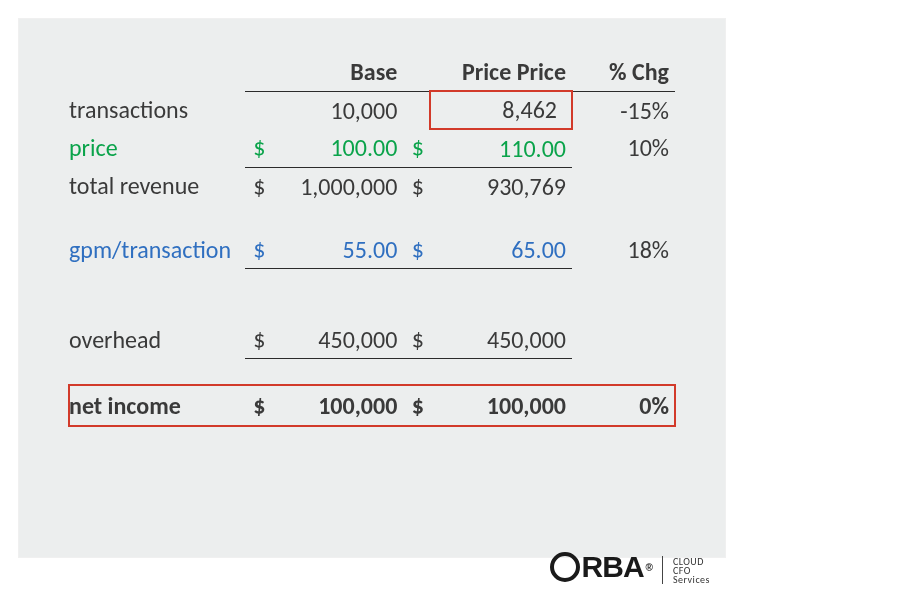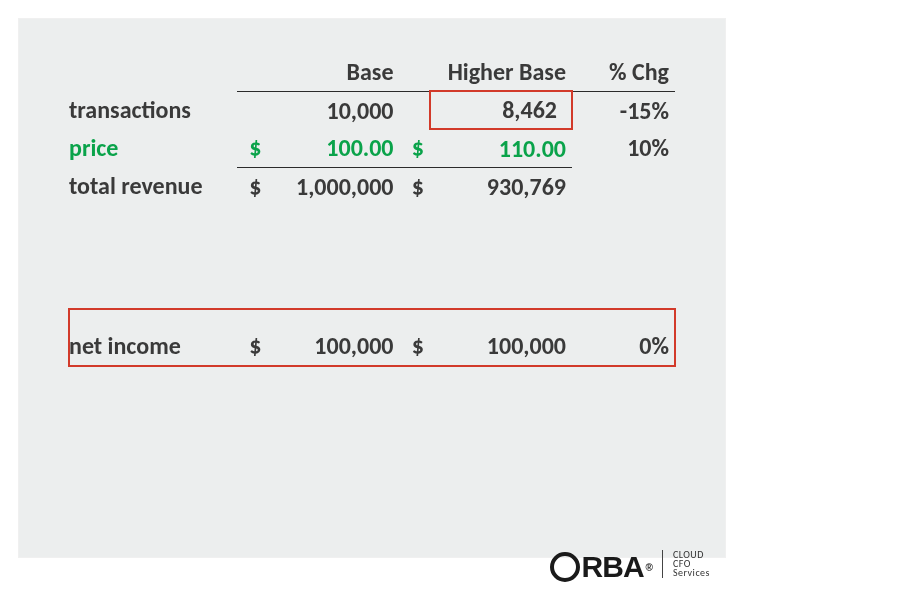--- a/index.html
+++ b/index.html
@@ -28,21 +28,21 @@
   }
   table.finance {
     border-collapse: collapse;
     width: 100%;
     font-size: 24px;
     color: #3a3a3a;
   }
   table.finance th, table.finance td {
     padding: 4px 6px;
     text-align: right;
-    font-weight: 700;
+    font-weight: 400;
     white-space: nowrap;
   }
   table.finance th.label, table.finance td.label {
     text-align: left;
     padding-left: 0;
     width: 220px;
   }
   table.finance th {
     font-weight: 700;
     font-size: 24px;
@@ -63,29 +63,29 @@
 
   .boxcell {
     border: 2.5px solid #d23a2a;
     padding: 2px 14px 2px 6px !important;
   }
 
   tr.netrow {
     outline: 2.5px solid #d23a2a;
     outline-offset: -1px;
   }
-  tr.netrow td { font-weight: 700; padding-top: 22px; padding-bottom: 6px; }
+  tr.netrow td { font-weight: 700; padding-top: 6px; padding-bottom: 6px; }
 
   
   .brand {
     position: absolute;
     right: 34px;
     bottom: 16px;
     display: flex;
-    align-items: flex-start;
+    align-items: flex-end;
     gap: 10px;
     color: #1a1a1a;
   }
   .brand .logo {
     font-size: 30px;
     font-weight: 700;
     letter-spacing: -1px;
     font-family: Arial, sans-serif;
     display: flex;
     align-items: center;
@@ -114,21 +114,21 @@
 </head>
 <body>
 
 <div class="outer-frame">
   <div class="panel">
     <table class="finance">
       <thead>
         <tr>
           <th class="label"></th>
           <th class="base-h" colspan="2">Base</th>
-          <th class="hp-h" colspan="2">Higher Base</th>
+          <th class="hp-h" colspan="2">Price Price</th>
           <th class="chg-h">% Chg</th>
         </tr>
       </thead>
       <tbody>
 
         <tr>
           <td class="label">transactions</td>
           <td class="cur"></td>
           <td class="val">10,000</td>
           <td class="cur"></td>
@@ -151,28 +151,44 @@
           <td class="val">1,000,000</td>
           <td class="cur">$</td>
           <td class="val">930,769</td>
           <td class="chg"></td>
         </tr>
         <tr class="spacer">
             <td colspan="6"></td>
           </tr>
 
 
-        <tr class="spacer">
-            <td colspan="6"></td>
-          </tr>
-
-        <tr class="spacer">
-            <td colspan="6"></td>
-          </tr>
-
+        <tr>
+          <td class="label blue">gpm/transaction</td>
+          <td class="cur bb blue">$</td>
+          <td class="val bb blue">55.00</td>
+          <td class="cur bb blue">$</td>
+          <td class="val bb blue">65.00</td>
+          <td class="chg">18%</td>
+        </tr>
+        <tr class="spacer">
+            <td colspan="6"></td>
+          </tr>
+
+        <tr class="spacer">
+            <td colspan="6"></td>
+          </tr>
+
+        <tr>
+          <td class="label">overhead</td>
+          <td class="cur bb">$</td>
+          <td class="val bb">450,000</td>
+          <td class="cur bb">$</td>
+          <td class="val bb">450,000</td>
+          <td class="chg"></td>
+        </tr>
         <tr class="spacer">
             <td colspan="6"></td>
           </tr>
 
         <tr class="netrow">
           <td class="label">net income</td>
           <td class="cur">$</td>
           <td class="val">100,000</td>
           <td class="cur">$</td>
           <td class="val">100,000</td>

